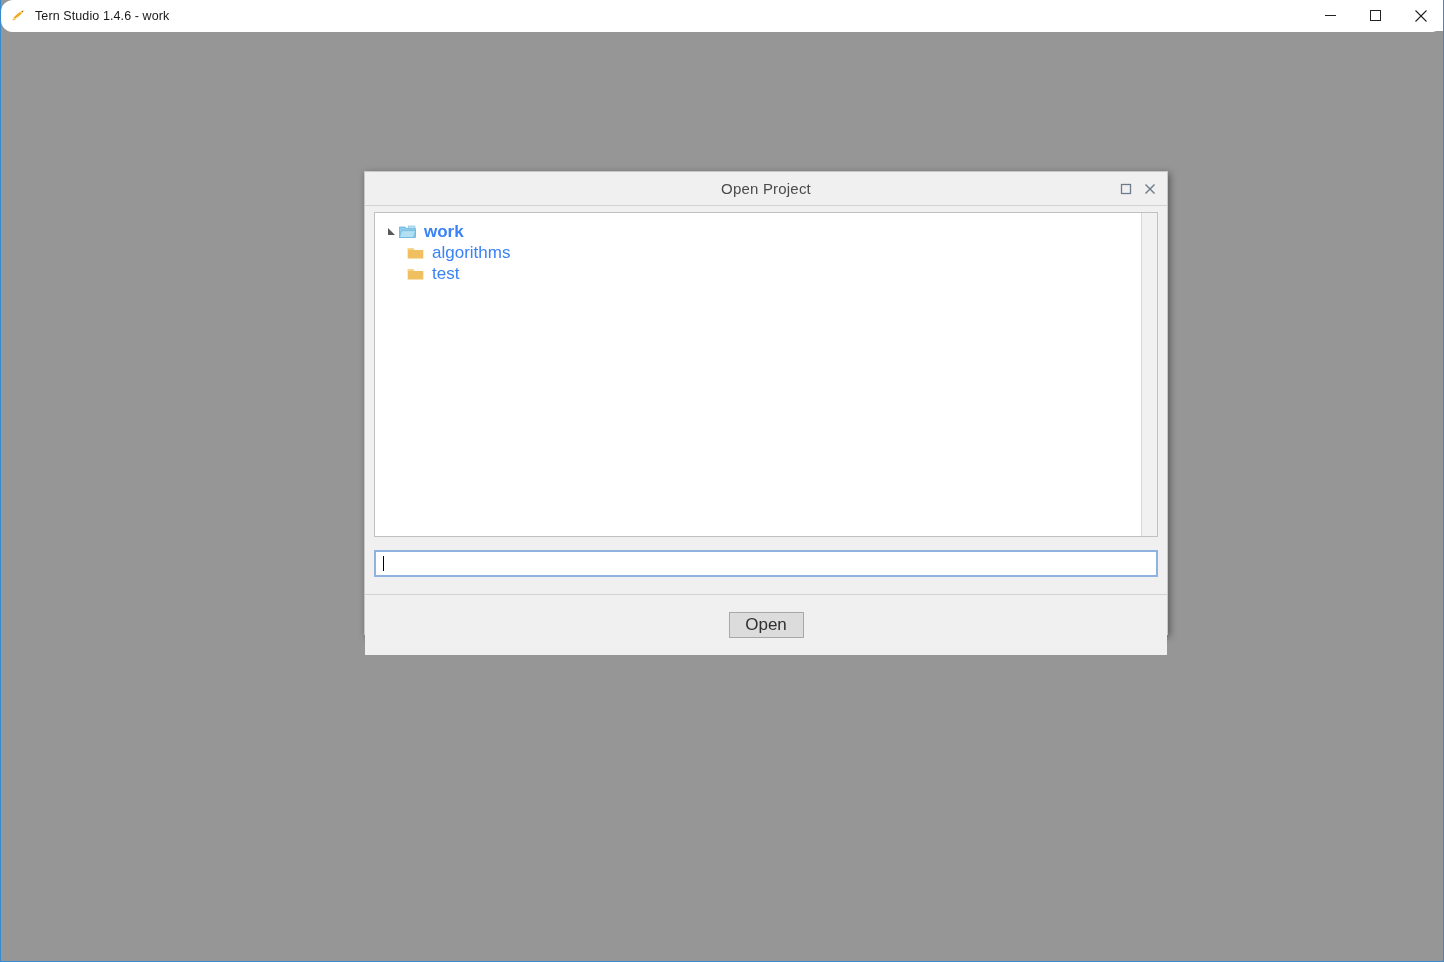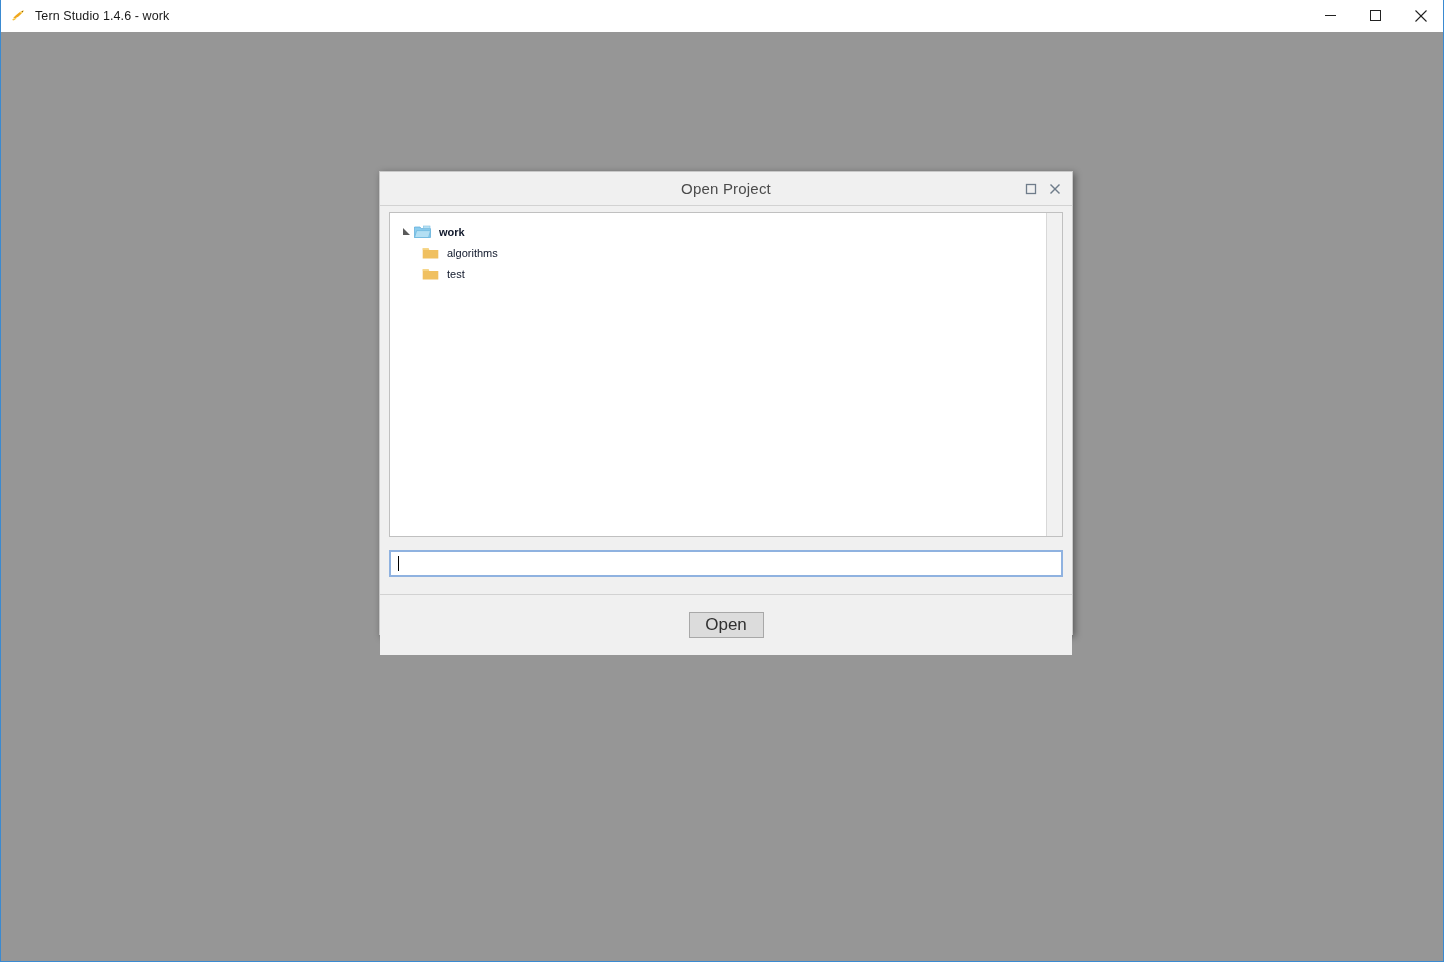--- a/index.html
+++ b/index.html
@@ -31,20 +31,21 @@
 
   
   #app-titlebar {
     height: 31px;
     min-height: 31px;
     background: #ffffff;
     border-bottom: 1px solid #ffffff;
     display: flex;
     align-items: center;
     position: relative;
+    border-radius: 12px;
   }
   #app-title-left {
     display: flex;
     align-items: center;
     padding-left: 9px;
     gap: 8px;
   }
   #app-icon {
     width: 17px;
     height: 17px;
@@ -75,23 +76,23 @@
   
   #app-client {
     flex: 1 1 auto;
     position: relative;
     background: #969696;
   }
 
   
   #dialog {
     position: absolute;
-    left: 378px;
+    left: 363px;
     top: 139px;
-    width: 694px;
+    width: 804px;
     height: 464px;
     background: #f0f0f0;
     box-sizing: border-box;
     border: 1px solid #c8c8c8;
     box-shadow: 2px 2px 7px rgba(0,0,0,0.40);
     display: flex;
     flex-direction: column;
   }
   #dialog-titlebar {
     height: 33px;
@@ -173,22 +174,22 @@
     flex: 0 0 auto;
   }
   .tree-icon {
     width: 17px;
     height: 14px;
     margin-right: 8px;
     flex: 0 0 auto;
     position: relative;
   }
   .tree-label {
-    font-size: 11px;
-    color: #0f172a;
+    font-size: 17px;
+    color: #3b82f6;
     white-space: nowrap;
   }
   .tree-row.root .tree-label { font-weight: bold; }
 
   
   #path-input-wrap {
     margin-top: 13px;
     height: 27px;
     min-height: 27px;
     background: #ffffff;

